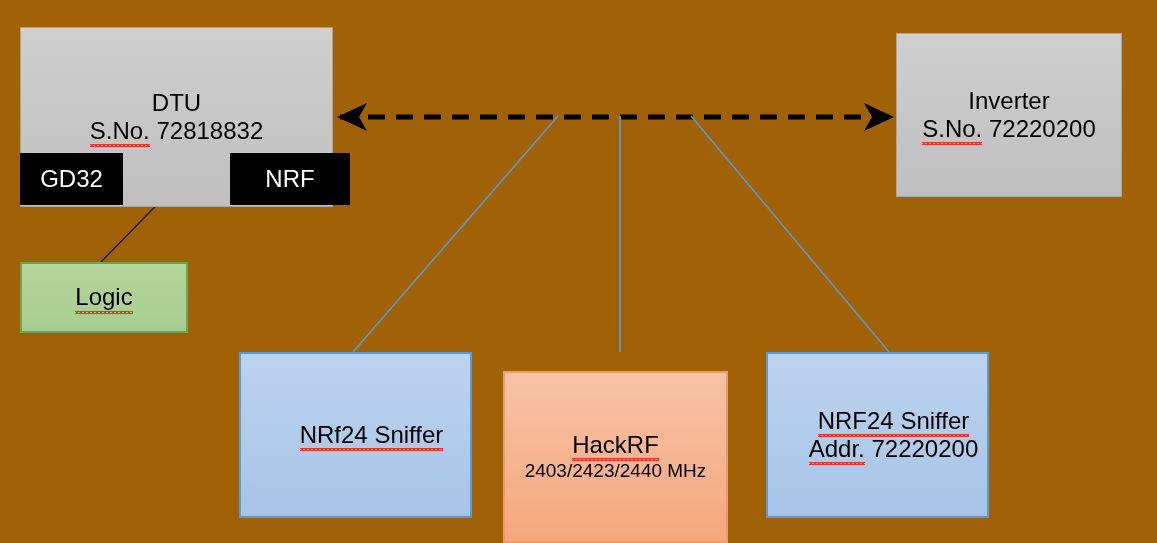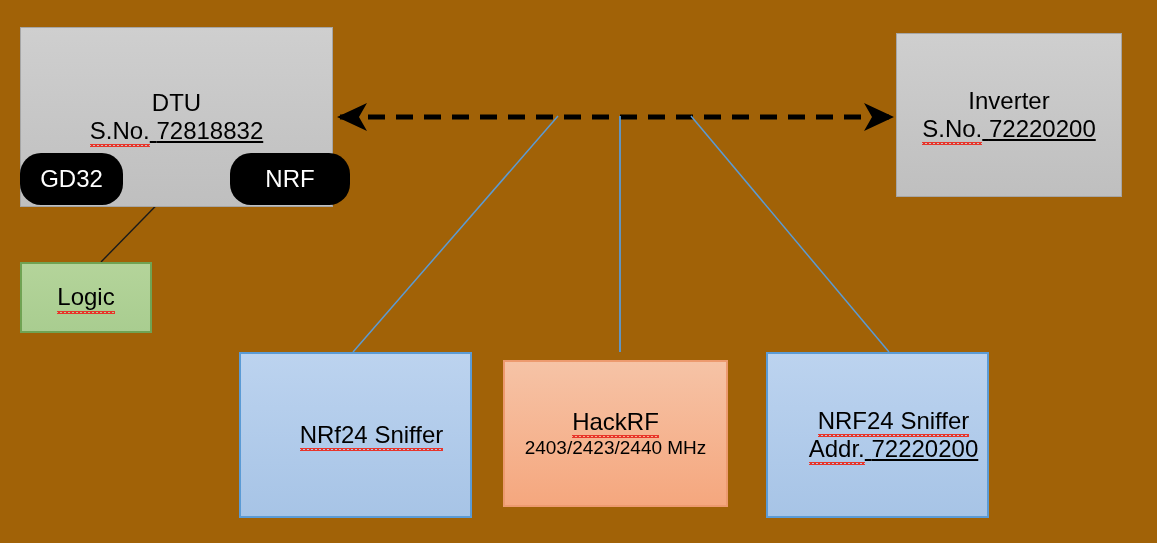--- a/index.html
+++ b/index.html
@@ -34,57 +34,56 @@
 
   
   .grey-box {
     background: linear-gradient(180deg, #cfcfcf 0%, #c6c6c6 55%, #bfbfbf 100%);
     border: 1px solid #a6a6a6;
   }
   #dtu-box  { left: 20px;  top: 27px;  width: 313px; height: 180px; }
   #inverter-box { left: 896px; top: 33px; width: 226px; height: 164px; }
 
   .line1 { font-size: 24px; }
-  .line2 { font-size: 24px; position: relative; text-decoration: underline; }
+  .line2 { font-size: 24px; position: relative; }
 
   
   .black-box {
     position: absolute;
     box-sizing: border-box;
     background: #000000;
     color: #ffffff;
     display: flex;
     align-items: center;
     justify-content: center;
     font-size: 24px;
-    border-radius: 21px;
   }
   #gd32-box { left: 20px;  top: 153px; width: 103px; height: 52px; }
   #nrf-box  { left: 230px; top: 153px; width: 120px; height: 52px; }
 
   
   #logic-box {
-    left: 20px; top: 262px; width: 132px; height: 71px;
+    left: 20px; top: 262px; width: 168px; height: 71px;
     background: linear-gradient(180deg, #b4d49a 0%, #a9cd90 100%);
     border: 2px solid #70a353;
     font-size: 24px;
   }
 
   
   .blue-box {
     background: linear-gradient(180deg, #bcd3ef 0%, #a7c4e6 100%);
     border: 2px solid #5b9bd5;
     padding-left: 32px;
   }
   #sniffer-left-box  { left: 239px; top: 352px; width: 233px; height: 166px; }
   #sniffer-right-box { left: 766px; top: 352px; width: 223px; height: 166px; }
 
   
   #hackrf-box {
-    left: 503px; top: 360px; width: 225px; height: 147px;
+    left: 503px; top: 371px; width: 225px; height: 172px;
     background: linear-gradient(180deg, #f6c3a6 0%, #f5a77e 100%);
     border: 2px solid #ed9a6f;
   }
   #hackrf-box .title    { font-size: 24px; position: relative; }
   #hackrf-box .sub      { font-size: 19px; position: relative; margin-top: 1px; }
   #hackrf-box .sub2     { font-size: 19px; margin-top: 1px; }
 
   
   .sq {
     position: relative;

